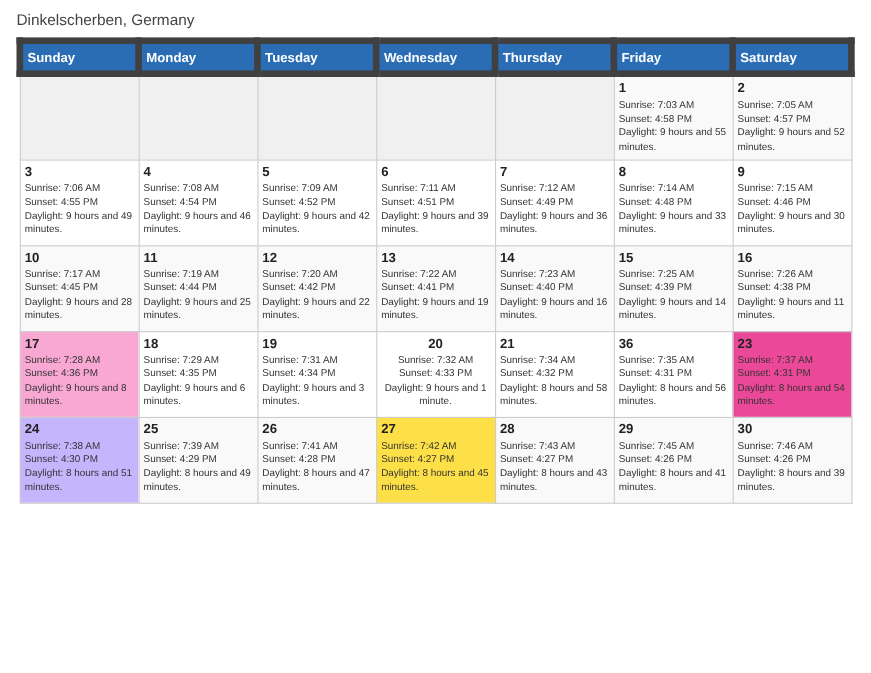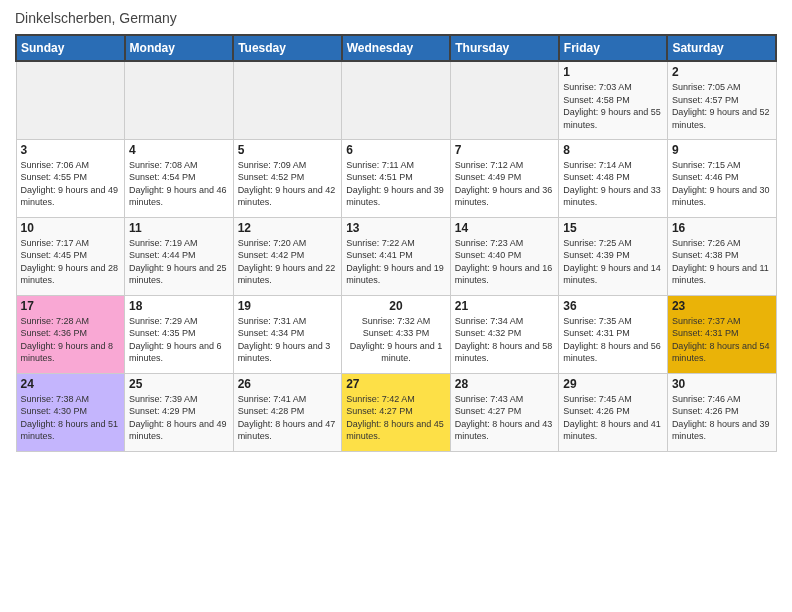--- a/index.html
+++ b/index.html
@@ -48,21 +48,21 @@
       border-collapse: collapse;
       table-layout: fixed;
     }
     .calendar th {
       background: #2a6db5;
       color: #fff;
       font-size: 12px;
       font-weight: bold;
       padding: 5px 4px;
       text-align: left;
-      border: 2px solid #404040;
+      border: 6px solid #404040;
     }
     .calendar td {
       vertical-align: top;
       border: 1px solid #ccc;
       padding: 3px 4px;
       font-size: 9.5px;
       color: #333;
       height: 78px;
       background: #fff;
     }
@@ -201,21 +201,21 @@
             <div class="day-info">Sunrise: 7:32 AM<br>Sunset: 4:33 PM<br>Daylight: 9 hours and 1 minute.</div>
           </td>
           <td style="background: rgb(255, 255, 255);">
             <span class="day-number">21</span>
             <div class="day-info">Sunrise: 7:34 AM<br>Sunset: 4:32 PM<br>Daylight: 8 hours and 58 minutes.</div>
           </td>
           <td style="background: rgb(255, 255, 255);">
             <span class="day-number">36</span>
             <div class="day-info">Sunrise: 7:35 AM<br>Sunset: 4:31 PM<br>Daylight: 8 hours and 56 minutes.</div>
           </td>
-          <td style="background: #eab308;">
+          <td style="background: #ec4899;">
             <span class="day-number">23</span>
             <div class="day-info">Sunrise: 7:37 AM<br>Sunset: 4:31 PM<br>Daylight: 8 hours and 54 minutes.</div>
           </td>
         </tr>
         <tr>
           <td style="background: #c4b5fd;">
             <span class="day-number">24</span>
             <div class="day-info">Sunrise: 7:38 AM<br>Sunset: 4:30 PM<br>Daylight: 8 hours and 51 minutes.</div>
           </td>
           <td style="background: rgb(249, 249, 249);">

